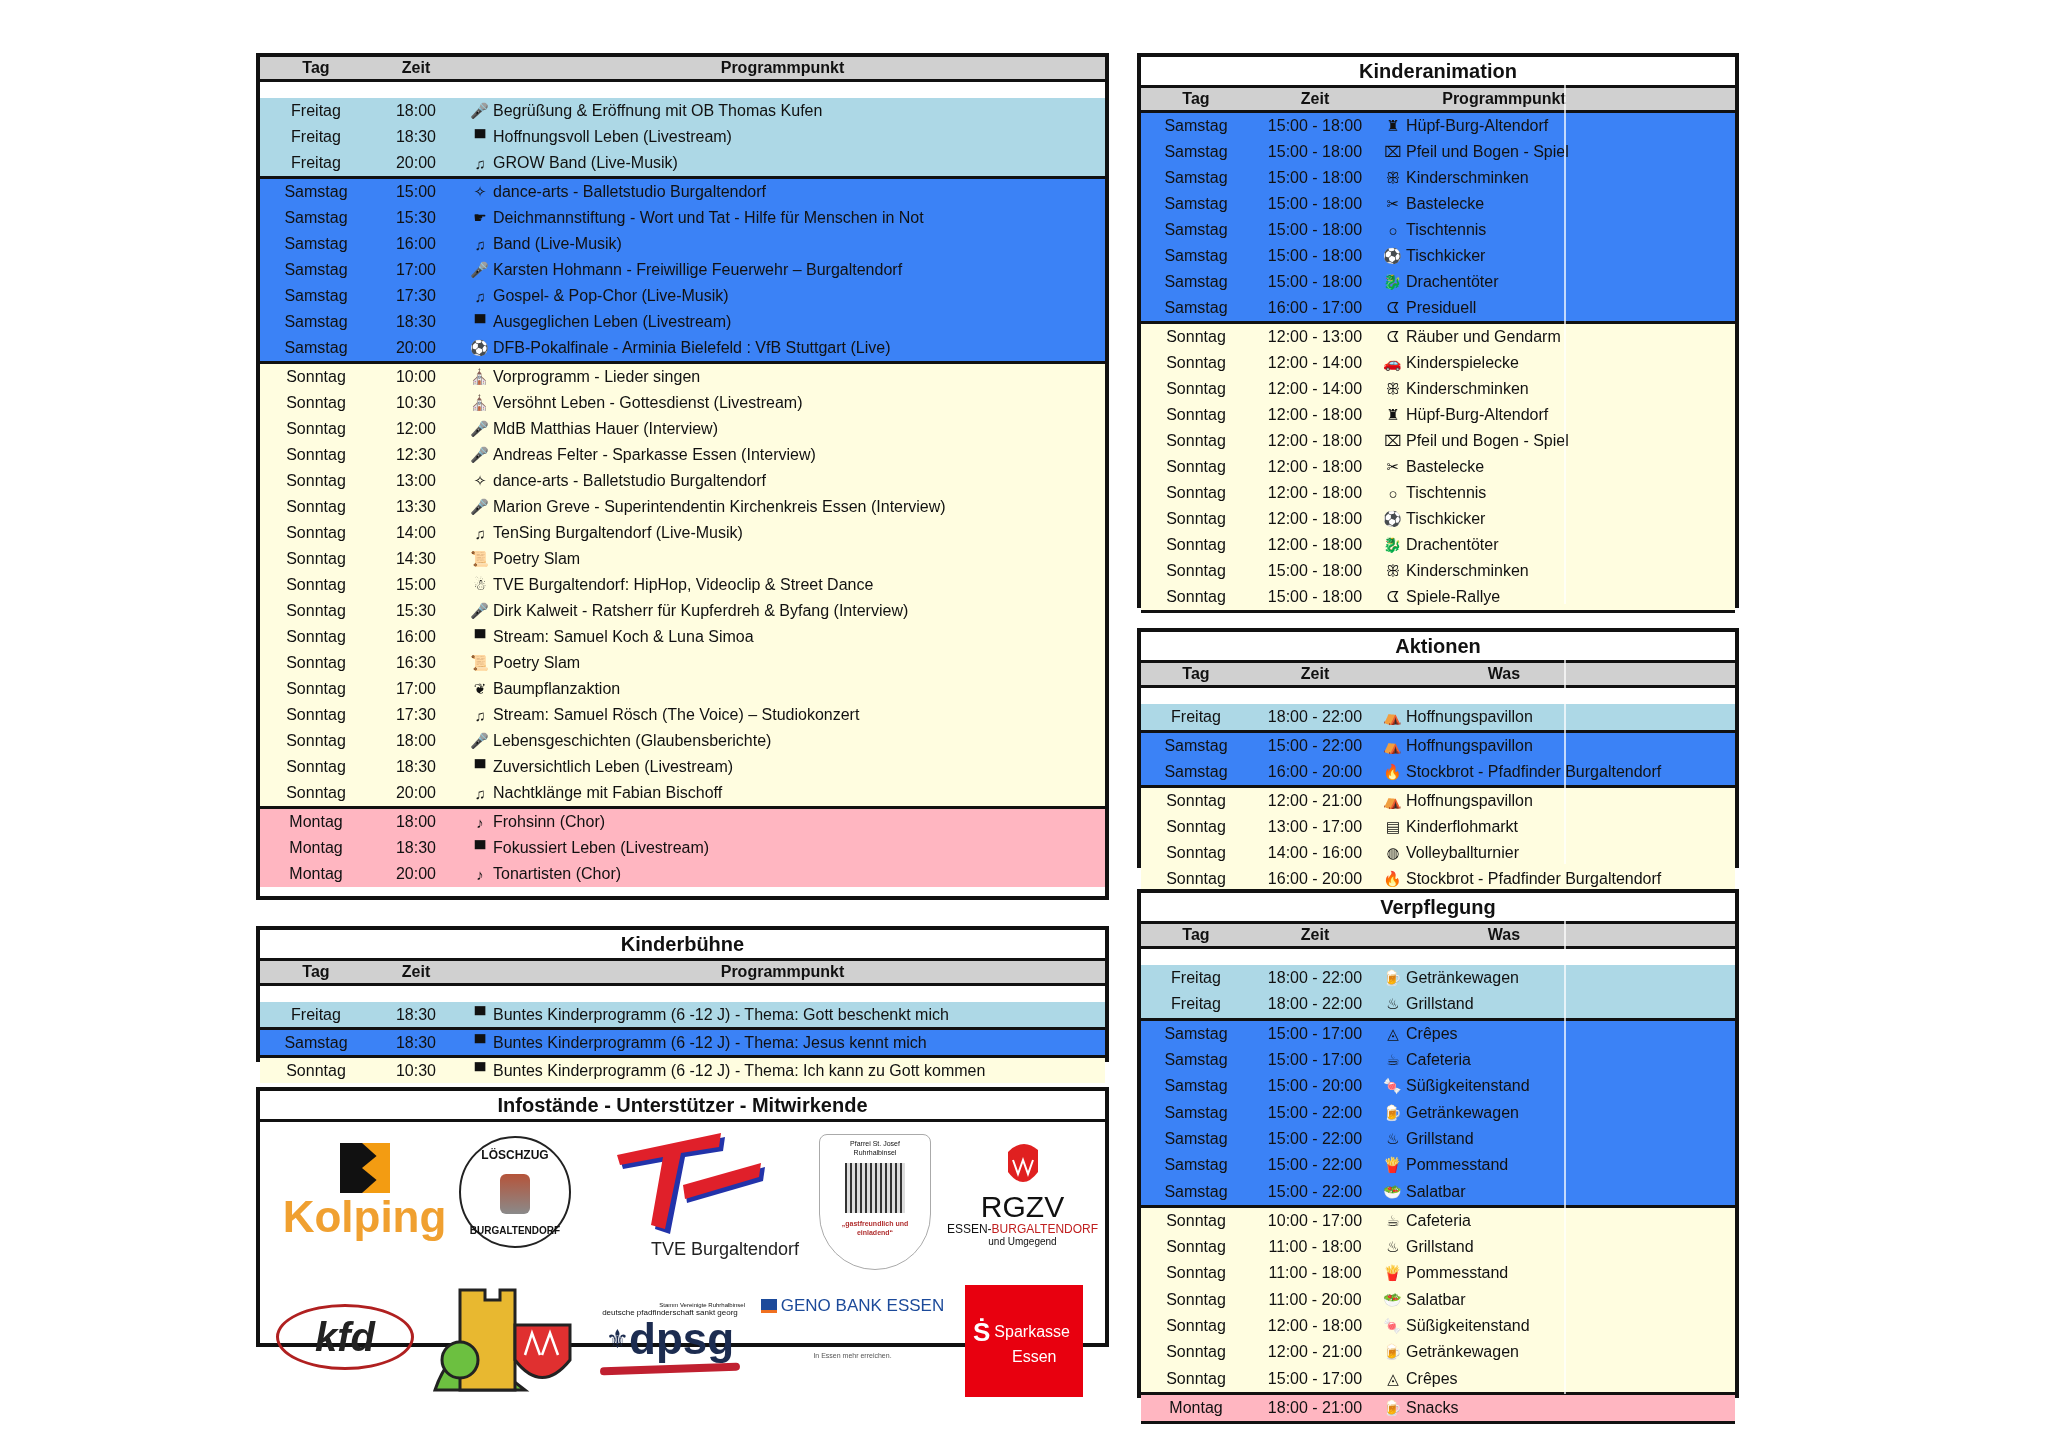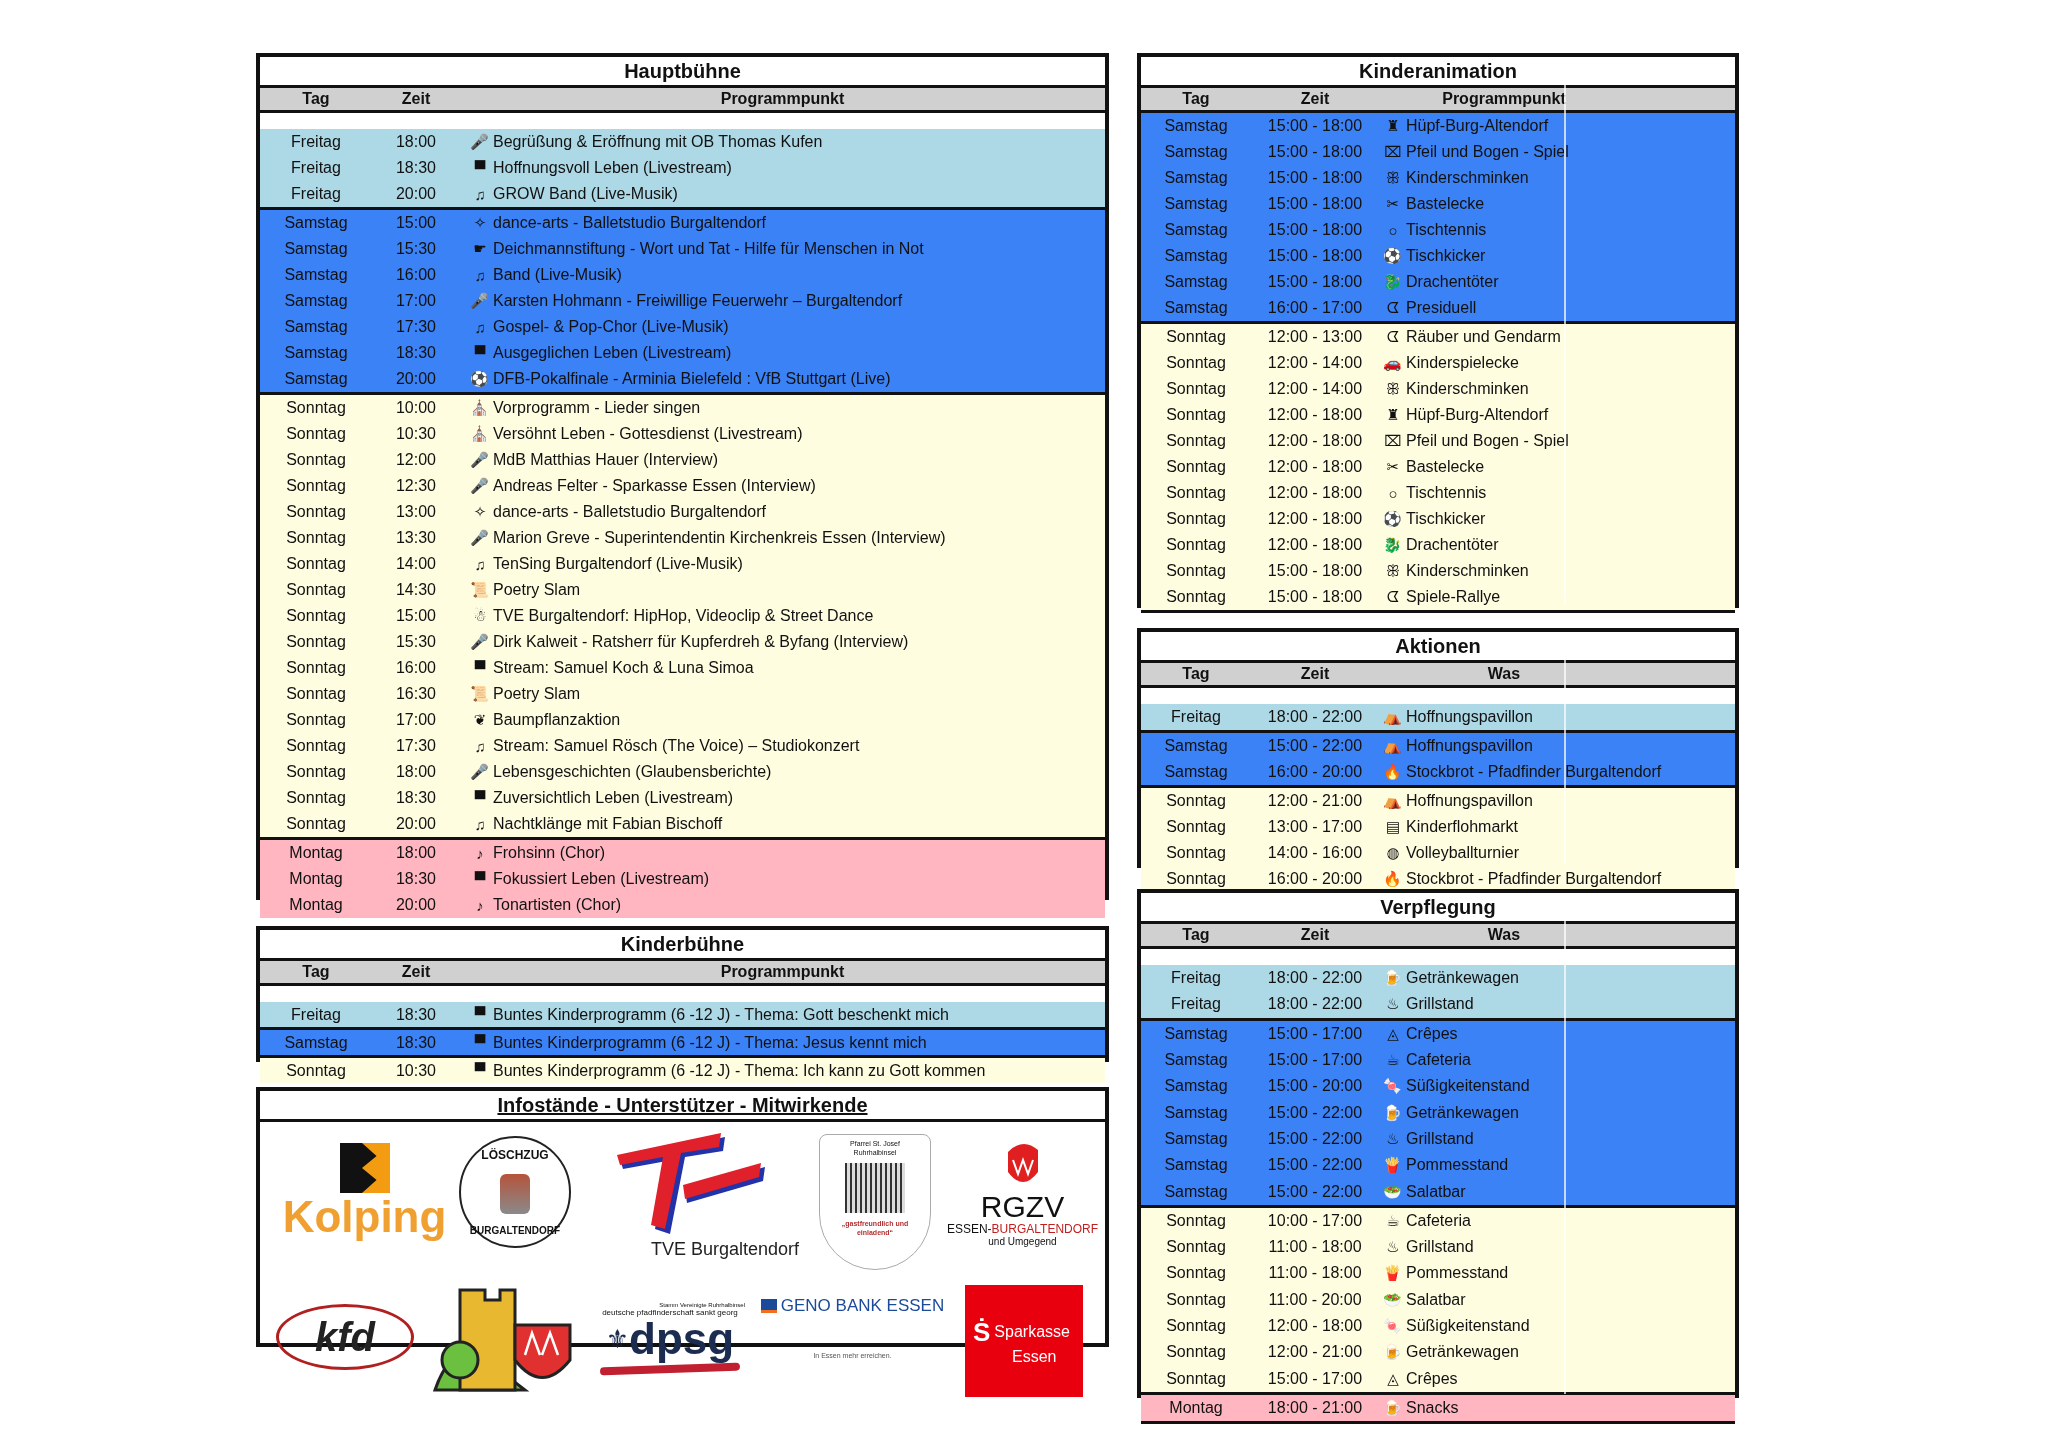--- a/index.html
+++ b/index.html
@@ -33,21 +33,20 @@
   .R .hdr .c-prog { padding-left:0; }
   .R .hdr .c-prog span { display:block; width:250px; text-align:center; }
   .R .vline { position:absolute; top:0; bottom:0; left:423px; width:2px; background:rgba(255,255,255,0.7); }
   .logos { position:absolute; left:0; right:0; top:31px; bottom:0; }
   .logo { position:absolute; display:flex; flex-direction:column; align-items:center; justify-content:center; }
 </style>
 </head>
 <body>
 
 <div class="box L" style="left: 256px; top: 53px; width: 853px; height: 847px; background: rgb(255, 255, 255);">
-    <div class="box-title">Hauptbühne</div>
     <div class="hdr">
     <div class="c-tag">Tag</div>
     <div class="c-zeit">Zeit</div>
     <div class="c-prog">
         <span>Programmpunkt</span>
       </div>
   </div>
     <div class="grp fr">
       <div class="row" style="height:26px;">
         <div class="c-tag">Freitag</div>
@@ -332,21 +331,21 @@
         <div class="c-tag">Sonntag</div>
         <div class="c-zeit">10:30</div>
         <div class="c-prog">
           <span class="ico">▀</span>
           <span>Buntes Kinderprogramm (6 -12 J) - Thema: Ich kann zu Gott kommen</span>
         </div>
       </div>
     </div>
   </div>
 
-<div class="box" style="left:256px; top:1087px; width:853px; height:260px;text-decoration:underline;">
+<div class="box" style="left:256px; top:1087px; width:853px; height:260px;">
   <div class="box-title">Infostände - Unterstützer - Mitwirkende</div>
   <div class="logos">
 
     <div class="logo" style="left:12px; top:5px; width:185px; height:130px;">
       <svg width="50" height="50" viewBox="0 0 50 50">
         <rect x="0" y="0" width="50" height="50" fill="#111"></rect>
         <polygon points="22,0 50,0 50,25" fill="#f39c12"></polygon>
         <polygon points="22,50 50,50 50,25" fill="#f39c12"></polygon>
         <polygon points="22,25 50,2 50,48" fill="#f39c12"></polygon>
       </svg>

